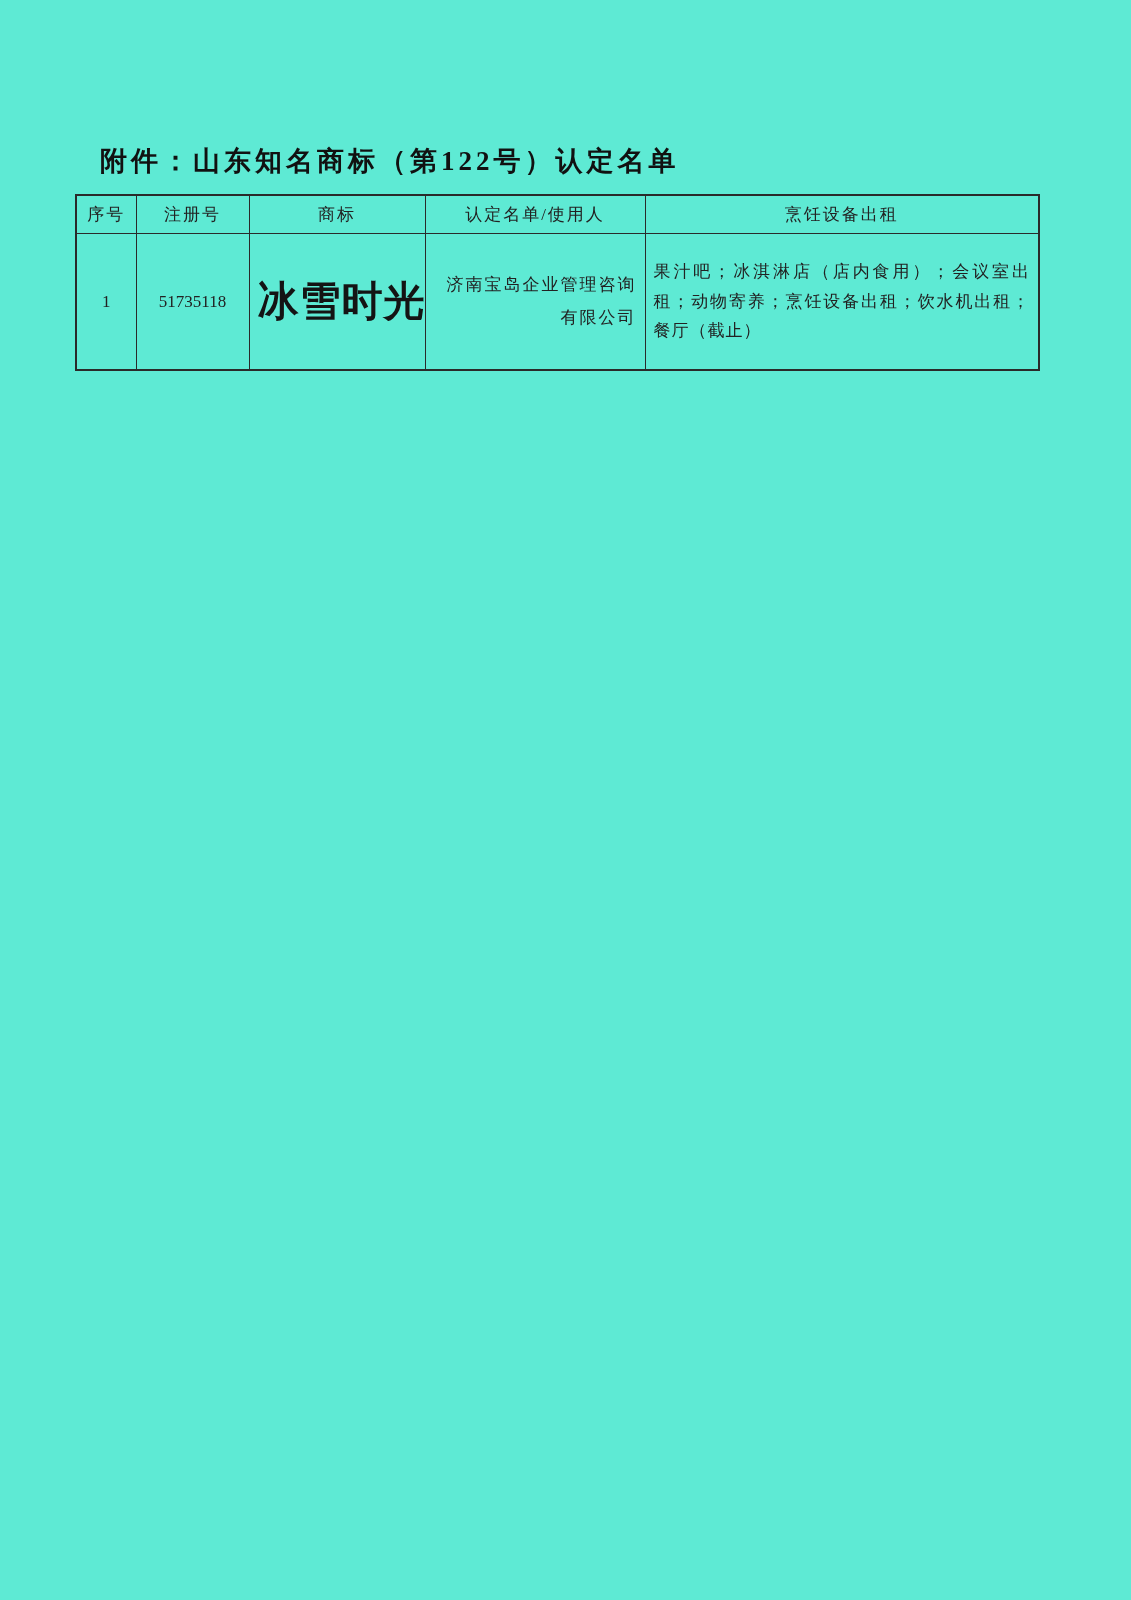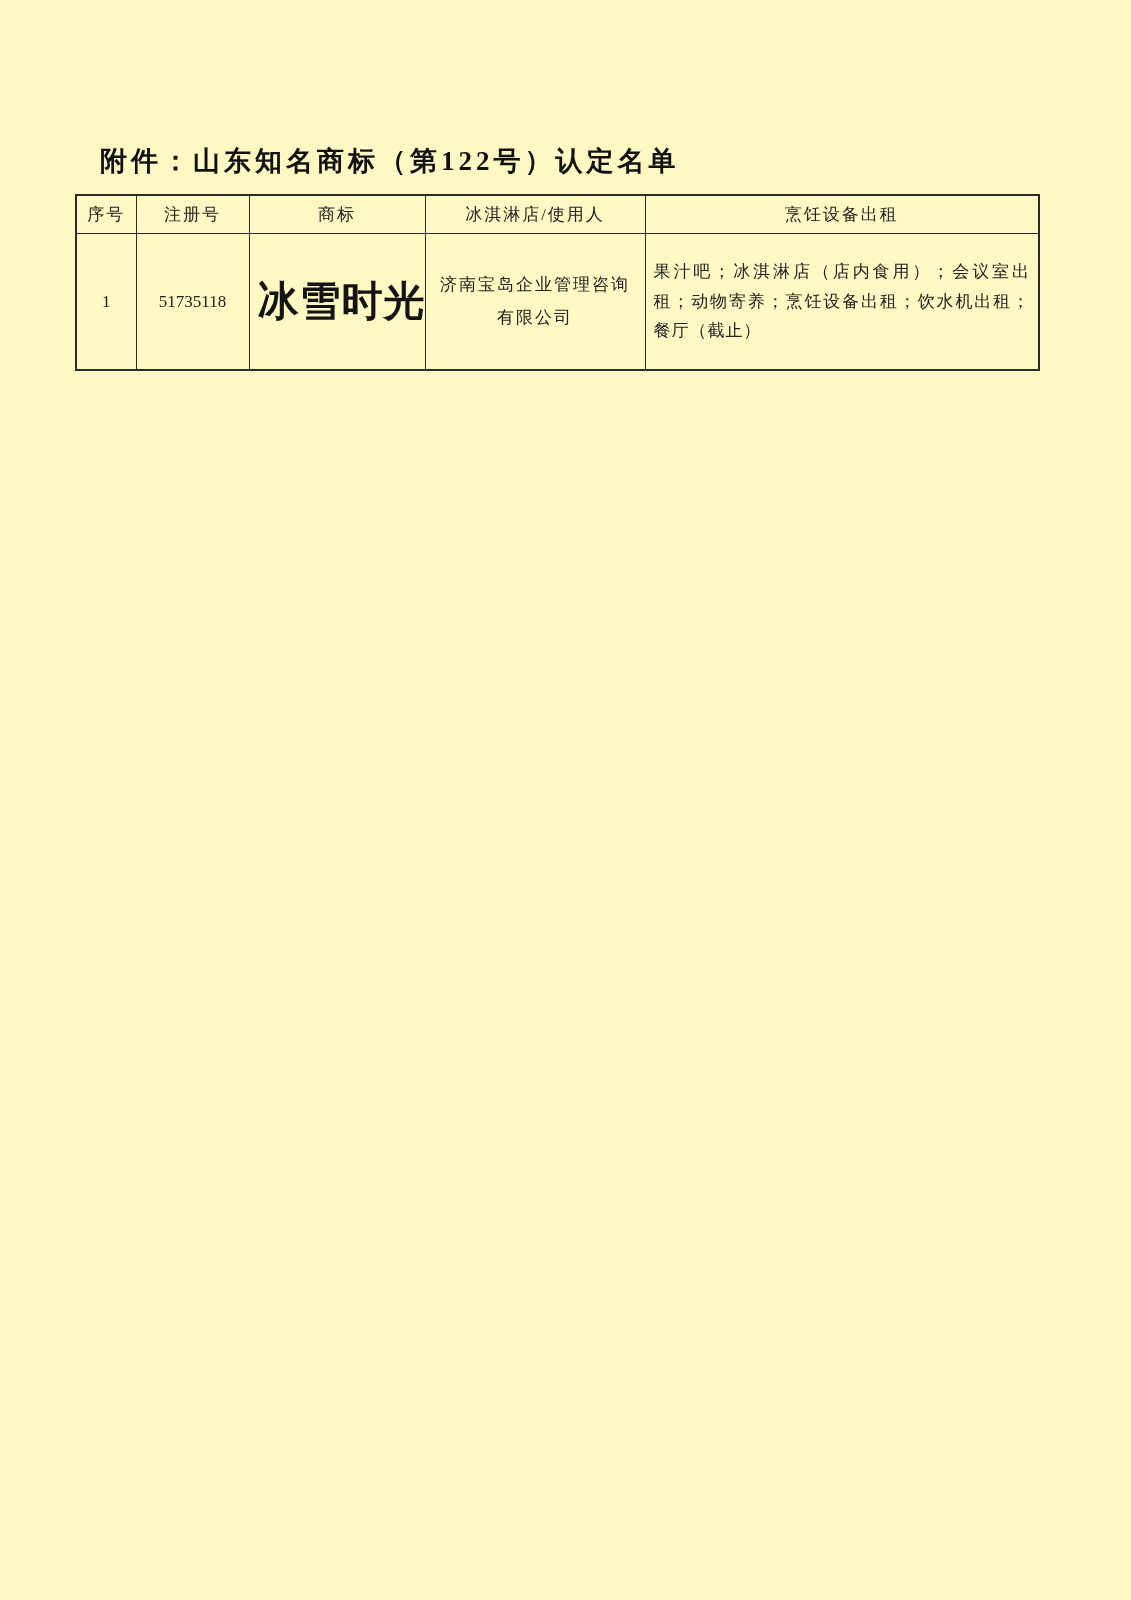--- a/index.html
+++ b/index.html
@@ -4,21 +4,21 @@
 <style>
   html, body {
     margin: 0;
     padding: 0;
     background: #ffffff;
   }
   .page {
     position: relative;
     width: 1131px;
     height: 1600px;
-    background: #fef9c3;
+    background: #5eead4;
     font-family: "Liberation Serif", serif;
     color: #1c1c1c;
     overflow: hidden;
   }
   .doc-title {
     position: absolute;
     left: 100px;
     top: 143px;
     font-size: 27px;
     letter-spacing: 4px;
@@ -55,21 +55,21 @@
     vertical-align: middle;
     padding: 6px 8px;
   }
   .col-index    { width: 60px;  }
   .col-regno    { width: 113px; }
   .col-mark     { width: 176px; }
   .col-owner    { width: 220px; }
   .col-goods    { width: 394px; }
   .cell-center { text-align: center; }
   .cell-owner {
-    text-align: center;
+    text-align: right;
     line-height: 1.9;
     letter-spacing: 2px;
   }
   .cell-goods {
     text-align: justify;
     line-height: 1.75;
     letter-spacing: 1px;
   }
   .tm-logo {
     font-family: "Liberation Sans", sans-serif;
@@ -94,21 +94,21 @@
       <col class="col-regno">
       <col class="col-mark">
       <col class="col-owner">
       <col class="col-goods">
     </colgroup>
     <thead>
       <tr>
         <th>序号</th>
         <th>注册号</th>
         <th>商标</th>
-        <th>冰淇淋店/使用人</th>
+        <th>认定名单/使用人</th>
         <th>烹饪设备出租</th>
       </tr>
     </thead>
     <tbody>
       <tr>
         <td class="cell-center">1</td>
         <td class="cell-center">51735118</td>
         <td class="cell-center">
           <div class="tm-logo">冰雪时光</div>
         </td>

